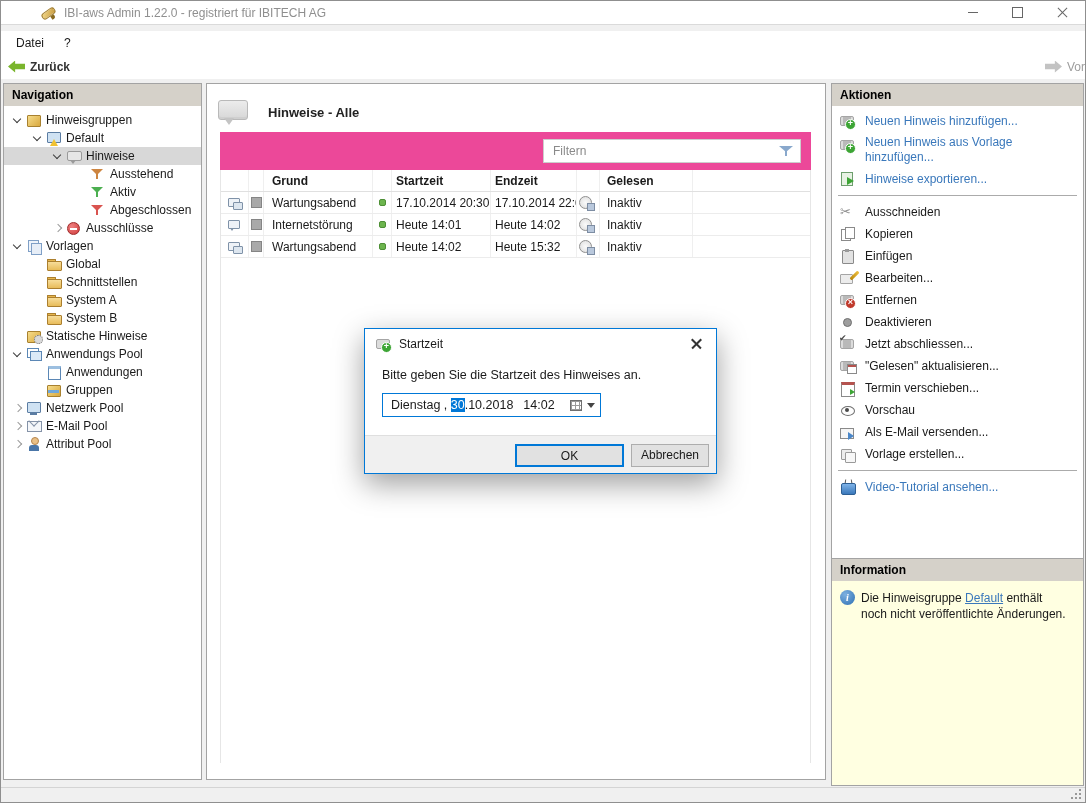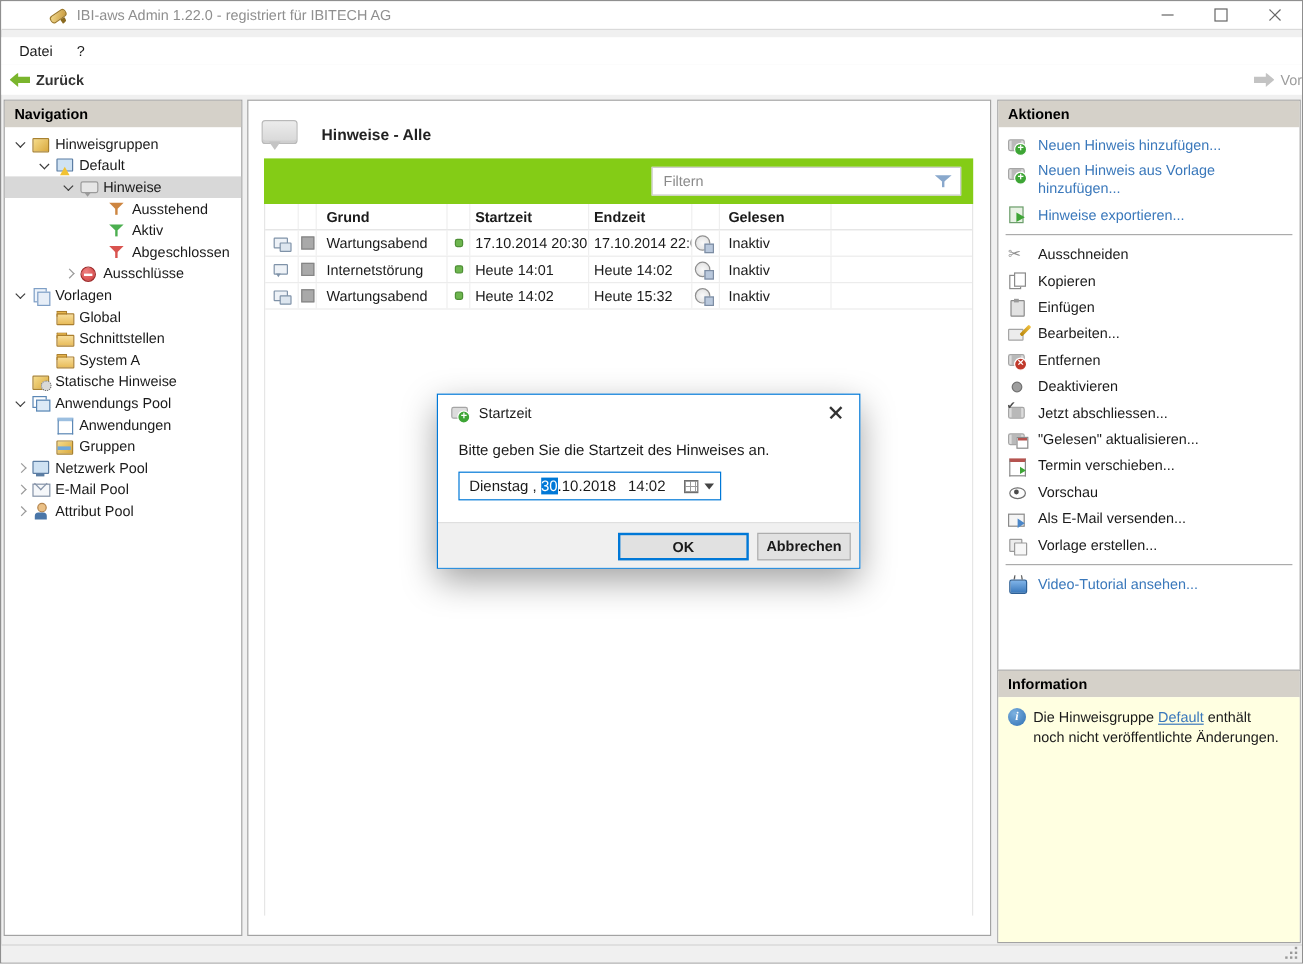--- a/index.html
+++ b/index.html
@@ -110,21 +110,21 @@
   
   .mtitle { position:absolute; left:9px; top:13px; display:flex; align-items:center; }
   .big-bubble { width:34px; height:30px; position:relative; }
   .big-bubble::before { content:''; position:absolute; left:2px; top:3px; width:28px; height:18px;
       background:linear-gradient(#ececec,#d7d7d7); border:1px solid #b9b9b9; border-radius:3px;
       box-shadow:inset 0 -2px 0 #cfcfcf; }
   .big-bubble::after { content:''; position:absolute; left:8px; top:21px; width:0; height:0;
       border:5px solid transparent; border-top:7px solid #c4c4c4; }
   .mtitle h1 { font-size:13px; font-weight:bold; color:#222; margin-left:18px; }
 
-  .filterband { position:absolute; left:13px; top:48px; width:591px; height:38px; background:#84cc16;
+  .filterband { position:absolute; left:13px; top:48px; width:591px; height:38px; background:#ec4899;
       display:flex; align-items:center; justify-content:flex-end; }
   .filterbox { width:258px; height:24px; margin-right:10px; background:#fff; border:1px solid #cdcdcd;
       display:flex; align-items:center; }
   .filterbox input { flex:1; border:none; outline:none; font:12px "Liberation Sans",sans-serif;
       color:#444; padding-left:9px; background:transparent; }
   .filterbox input::placeholder { color:#8a8a8a; }
   .f-funnel { position:relative; width:16px; height:14px; margin-right:6px; flex:none; }
   .f-funnel::before { content:''; position:absolute; left:1px; top:2px; width:0; height:0;
       border-left:7px solid transparent; border-right:7px solid transparent; border-top:6px solid #89a8cc; }
   .f-funnel::after { content:''; position:absolute; left:7px; top:7px; width:2px; height:5px; background:#89a8cc; }
@@ -260,21 +260,21 @@
       font-size:12.5px; white-space:pre; }
   .dtpicker .selhl { background:#0078d7; color:#fff; }
   .dtpicker .timepart { margin-left:10px; }
   .dd-group { margin-left:auto; display:flex; align-items:center; }
   .dd-cal { width:12px; height:11px; border:1px solid #6f6f6f; background-color:#fff;
       background-image:repeating-linear-gradient(to right,#9a9a9a 0 1px,transparent 1px 4px),
                         repeating-linear-gradient(to bottom,#9a9a9a 0 1px,transparent 1px 4px); }
   .dd-arr { width:0; height:0; border:4px solid transparent; border-top:5px solid #444; margin:4px 0 0 5px; }
   .dfoot { position:absolute; left:0; right:0; bottom:0; height:38px; background:#f0f0f0;
       border-top:1px solid #dfdfdf; }
-  .dbtn { position:absolute; top:8px; height:23px; text-align:center; line-height:20px; font-size:12px;font-weight:bold; }
+  .dbtn { position:absolute; top:8px; height:23px; text-align:center; line-height:20px; font-size:12px; }
   .dbtn.ok { left:150px; width:109px; background:#e1e1e1; border:2px solid #0078d7; }
   .dbtn.cancel { left:266px; width:78px; background:#e1e1e1; border:1px solid #adadad; line-height:21px; }
 </style>
 </head>
 <body>
 
 <div class="window">
 
   <div class="titlebar">
     <span class="appicon"></span>
@@ -352,20 +352,25 @@
       </div>
       <div class="trow" style="padding-left:26px">
         <span class="chev"></span>
         <span class="ti folder"></span>
         <span class="tlabel">Schnittstellen</span>
       </div>
       <div class="trow" style="padding-left:26px">
         <span class="chev"></span>
         <span class="ti folder"></span>
         <span class="tlabel">System A</span>
+      </div>
+      <div class="trow" style="padding-left:26px">
+        <span class="chev"></span>
+        <span class="ti folder"></span>
+        <span class="tlabel">System B</span>
       </div>
       <div class="trow" style="padding-left:6px">
         <span class="chev"></span>
         <span class="ti cube gear"></span>
         <span class="tlabel">Statische Hinweise</span>
       </div>
       <div class="trow" style="padding-left:6px">
         <span class="chev d"></span>
         <span class="ti wins"></span>
         <span class="tlabel">Anwendungs Pool</span>

